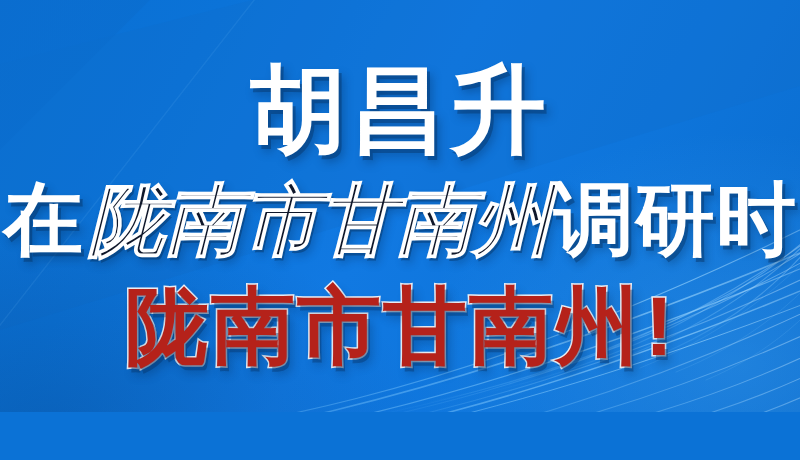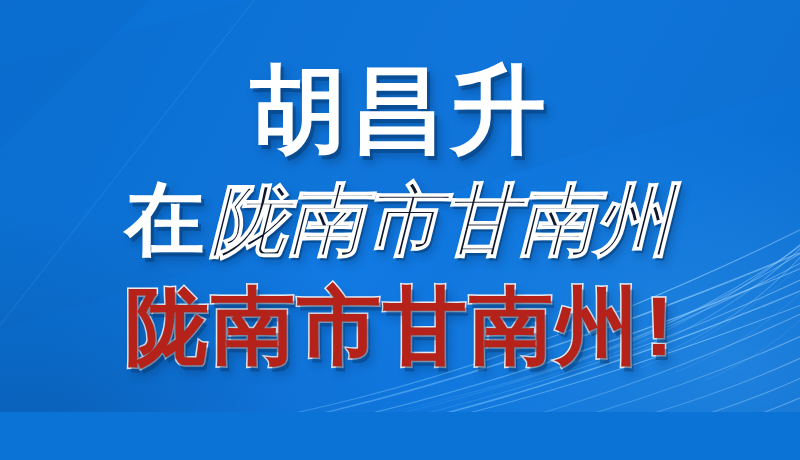--- a/index.html
+++ b/index.html
@@ -221,20 +221,21 @@
 
   <div class="headline">
 
     <div class="line line-1">
       <span class="seg-white">胡昌升</span>
     </div>
 
     <div class="line line-2">
       <span class="seg-white">在</span>
       <span class="seg-red-brush">陇南市甘南州</span>
+      <span class="seg-white">调研时</span>
     </div>
 
     <div class="line line-3">
       <span class="seg-red-outline">陇南市甘南州</span>
       <span class="seg-bang">!</span>
     </div>
 
   </div>
 </div>
 

